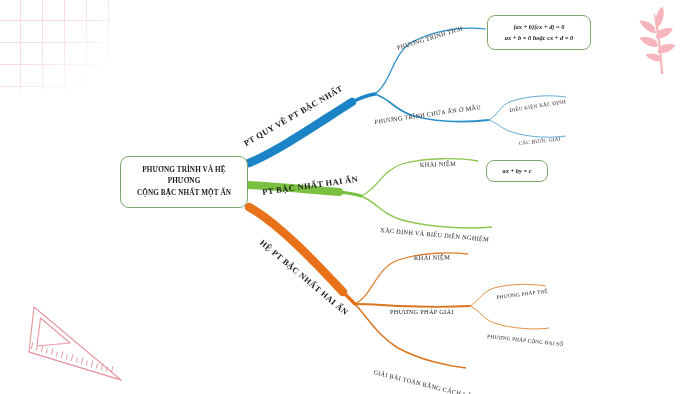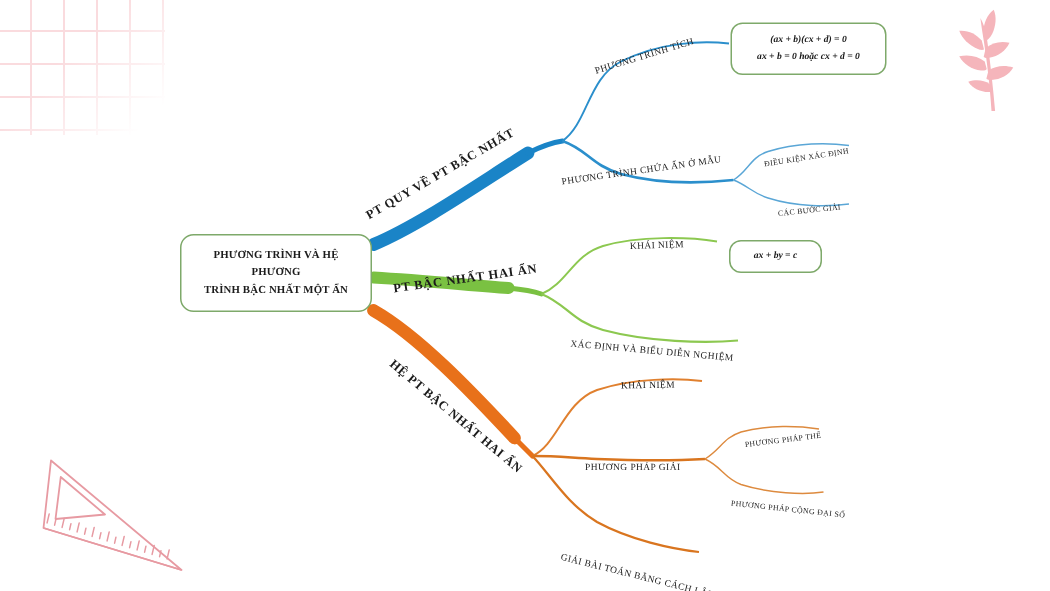--- a/index.html
+++ b/index.html
@@ -214,21 +214,21 @@
     <path d="M470 306 C481 299 482 292 494 288 C512 283 533 284 546 286" stroke="#dd8a3e" stroke-width="0.95" fill="none"></path>
 
     <path d="M470 306 C481 311 483 319 494 323 C513 329 536 330 549 328" stroke="#dd8a3e" stroke-width="0.95" fill="none"></path>
 
     <path d="M355 304 C368 318 378 336 398 348 C420 360 448 366 466 368" stroke="#d9751f" stroke-width="1.5" fill="none"></path>
   </svg>
 
   <div id="root-node">
     <div class="root-text">
       <span>PHƯƠNG TRÌNH VÀ HỆ PHƯƠNG</span><br>
-      <span>TRÌNH BẬC NHẤT MỘT ẨN</span>
+      <span>CỘNG BẬC NHẤT MỘT ẨN</span>
     </div>
   </div>
 
   <div class="blabel lvl1" style="left:247px; top:139px; transform: rotate(-30deg);">PT QUY VỀ PT BẬC NHẤT</div>
 
   <div class="blabel lvl2" style="left:398px; top:44px; transform: rotate(-17deg);">PHƯƠNG TRÌNH TÍCH</div>
 
   <div class="blabel lvl2" style="left:375px; top:118px; transform: rotate(-8deg);">PHƯƠNG TRÌNH CHỨA ẨN Ở MẪU</div>
 
   <div class="blabel lvl3" style="left:510px; top:107px; transform: rotate(-9deg);">ĐIỀU KIỆN XÁC ĐỊNH</div>

